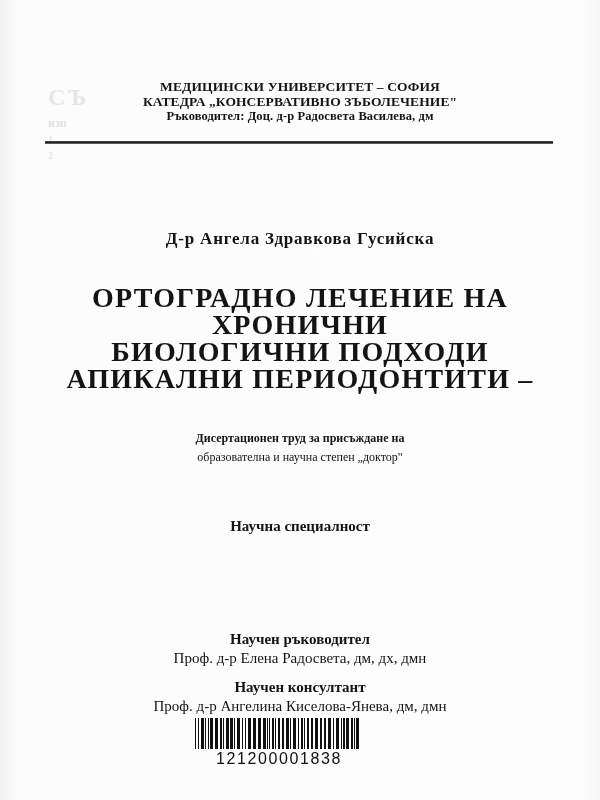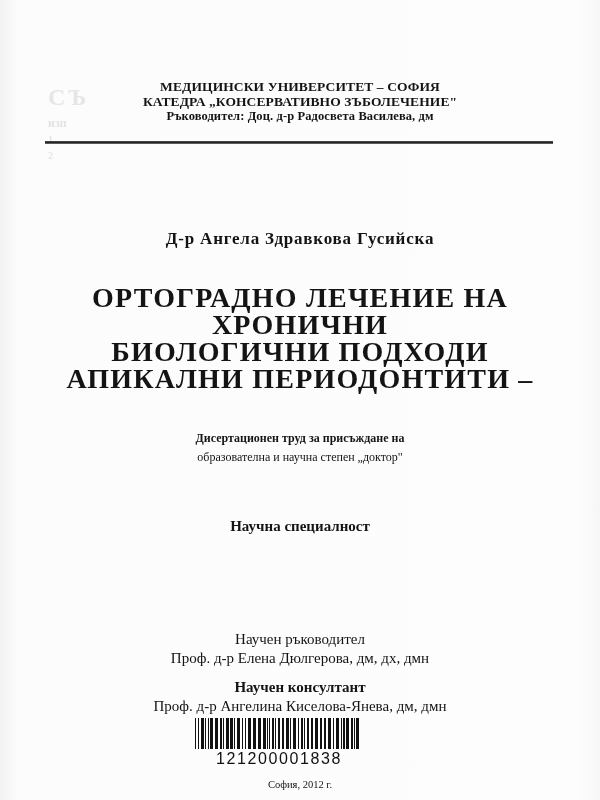--- a/index.html
+++ b/index.html
@@ -19,21 +19,21 @@
     .hdr { top: 80px; font-weight: bold; font-size: 13.5px; line-height: 14.5px; letter-spacing: 0.1px; }
     .hdr .sub { font-size: 12.5px; }
     .rule { position: absolute; left: 45px; width: 508px; top: 141px; height: 3px; background: linear-gradient(#555, #222, #777); }
     .author { top: 229px; font-weight: bold; font-size: 17px; letter-spacing: 0.8px; }
     .title { top: 284px; font-weight: bold; font-size: 28px; line-height: 27px; letter-spacing: 1.2px; }
     .dis { top: 429px; font-size: 12px; line-height: 19px; }
     .dis .b { font-weight: bold; }
     .spec { top: 517px; font-size: 15px; line-height: 19px; }
     .spec .b { font-weight: bold; }
     .sup { top: 630px; font-size: 15px; line-height: 19px; }
-    .sup .b { font-weight: normal; }
+    .sup .b { font-weight: bold; }
     .cons { top: 678px; font-size: 15px; line-height: 19px; }
     .cons .b { font-weight: bold; }
     .barcode { position: absolute; left: 195px; top: 718px; width: 168px; height: 31px; display: flex; align-items: stretch; }
     .barcode span { display: block; height: 100%; background: #111; }
     .bcnum { position: absolute; left: 195px; width: 168px; top: 750px; text-align: center; font-family: "Liberation Sans", sans-serif; font-size: 16px; letter-spacing: 1.6px; color: #111; }
     .place { top: 779px; font-size: 10.5px; }
   </style>
 </head>
 <body>
 
@@ -64,21 +64,21 @@
     <div class="b">Дисертационен труд за присъждане на</div>
     <div>образователна и научна степен „доктор"</div>
   </div>
 
   <div class="center spec">
     <div class="b">Научна специалност</div>
   </div>
 
   <div class="center sup">
     <div class="b">Научен ръководител</div>
-    <div>Проф. д-р Елена Дюлгерова, дм, дх, дмн</div>
+    <div>Проф. д-р Елена Радосвета, дм, дх, дмн</div>
   </div>
 
   <div class="center cons">
     <div class="b">Научен консултант</div>
     <div>Проф. д-р Ангелина Киселова-Янева, дм, дмн</div>
   </div>
 
   <div class="barcode" id="barcode">
       <span style="width: 1px;"></span>
       <i style="display: block; width: 2px;"></i>
@@ -166,14 +166,13 @@
       <i style="display: block; width: 2px;"></i>
       <span style="width: 2px;"></span>
       <i style="display: block; width: 1px;"></i>
       <span style="width: 1px;"></span>
       <i style="display: block; width: 1px;"></i>
       <span style="width: 3px;"></span>
       <i style="display: block; width: 2px;"></i>
     </div>
   <div class="bcnum">121200001838</div>
 
-  <div class="center place">София, 2012 г.</div>
 </div>
 
 </body></html>

